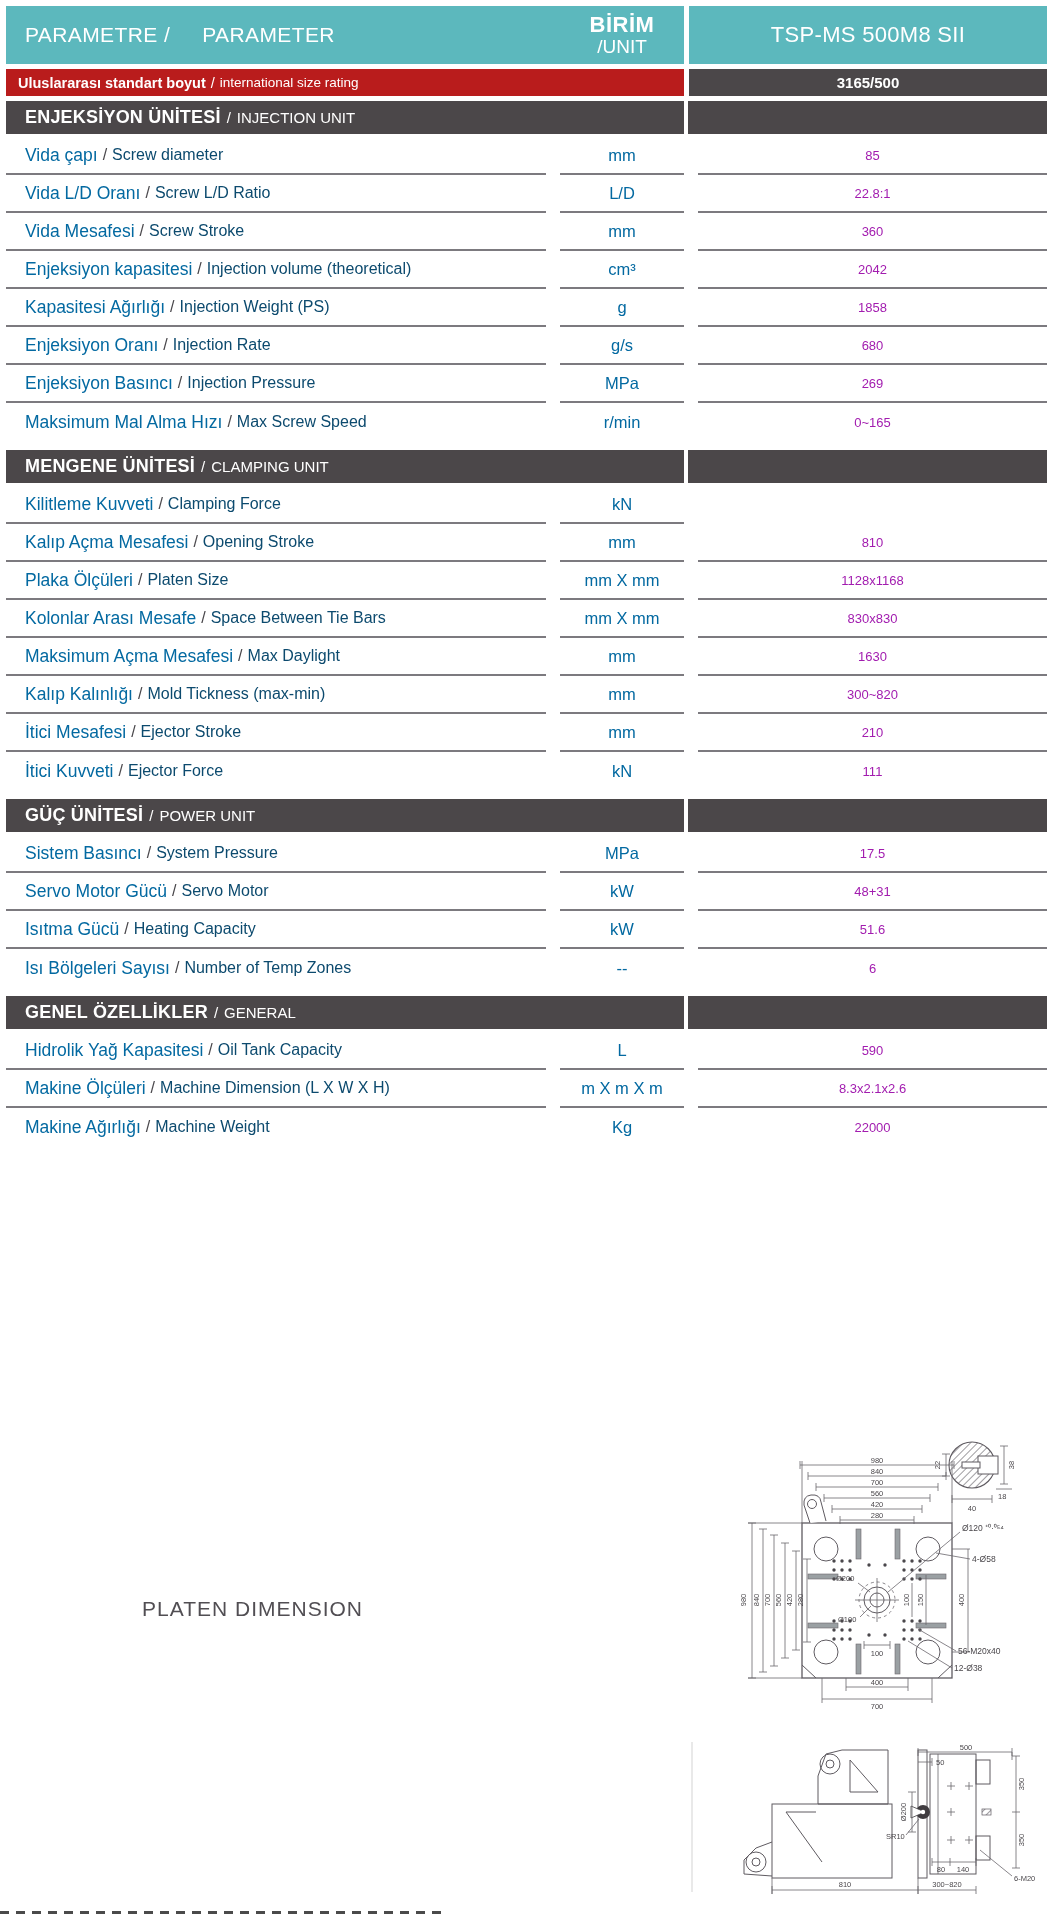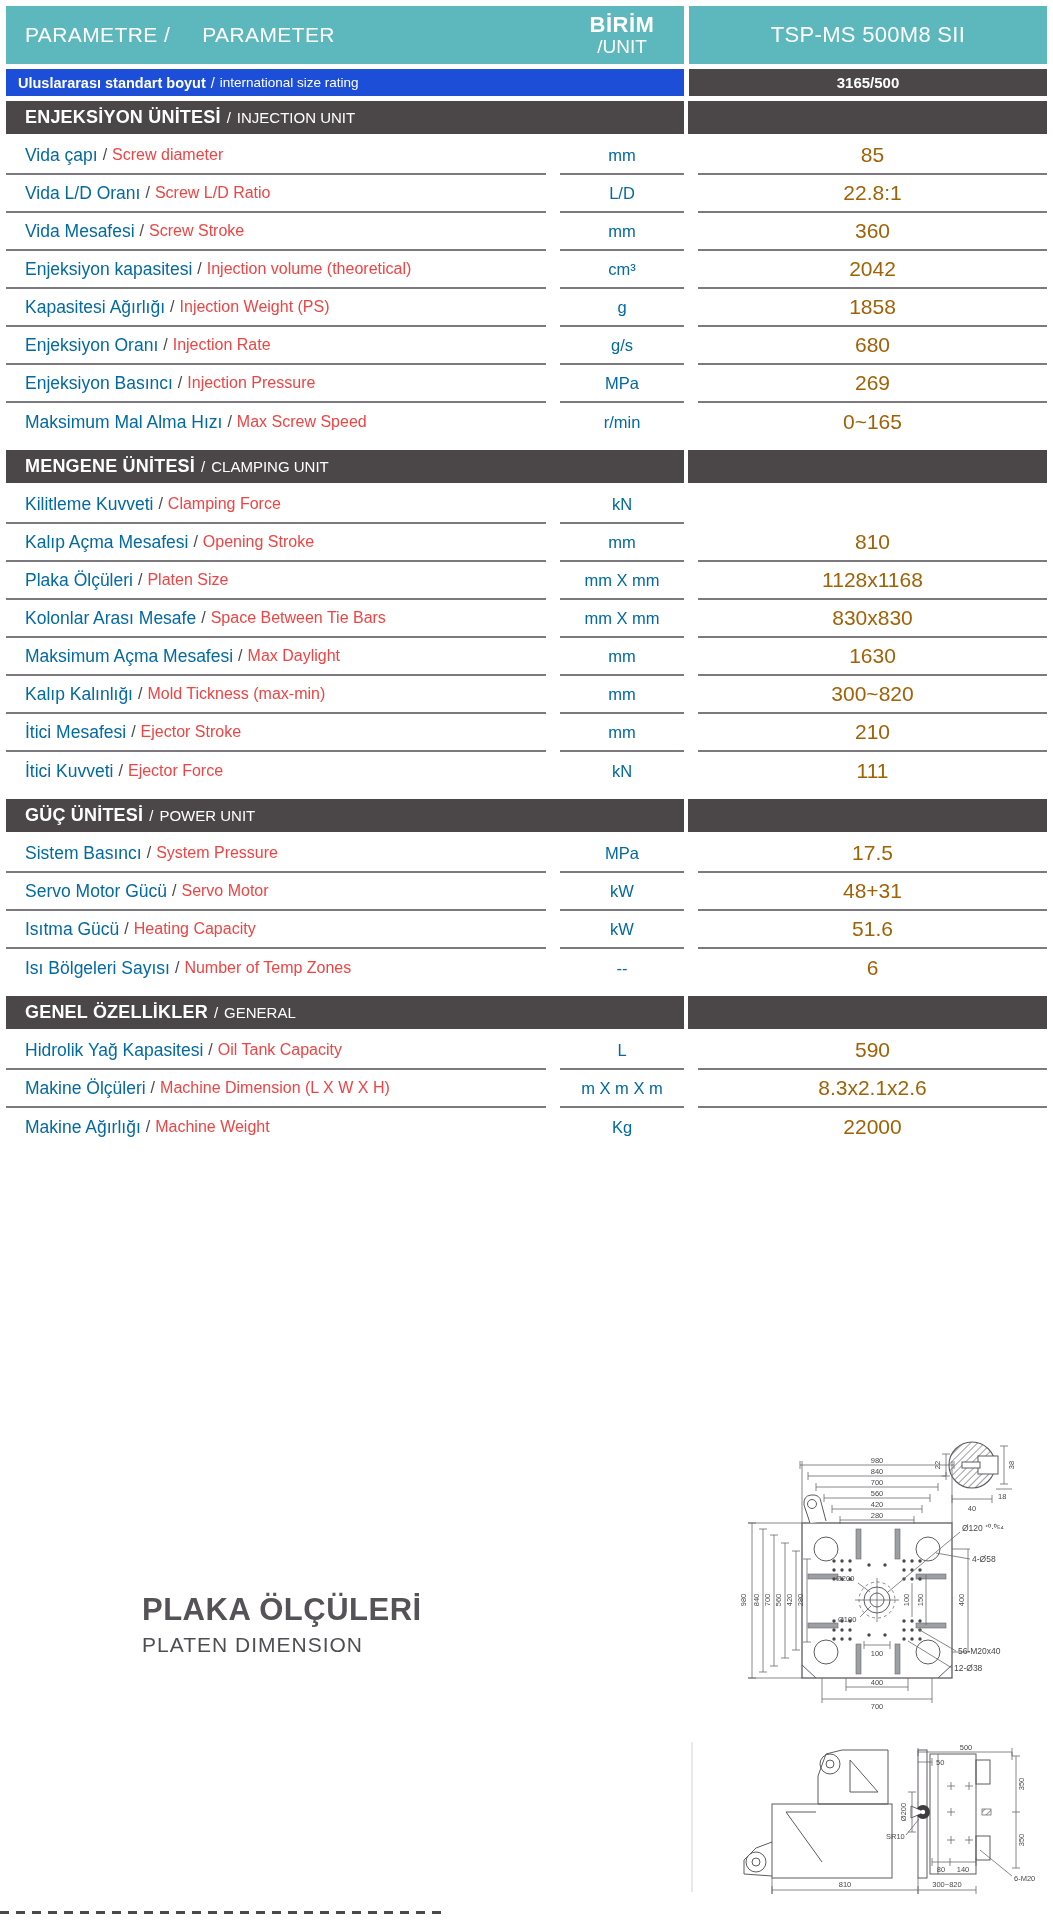--- a/index.html
+++ b/index.html
@@ -15,21 +15,21 @@
   .hdr .right { flex:1; margin-left:5px; background:#5cb8bd; color:#fff;
                 display:flex; align-items:center; justify-content:center;
                 font-size:22px; letter-spacing:.3px; }
   .param-title { font-size:21px; letter-spacing:.4px; display:flex; gap:32px; }
   .unit-head { position:absolute; left:616px; top:50%; transform:translate(-50%,-50%);
                text-align:center; line-height:1.08; }
   .unit-head .b1 { font-size:22px; font-weight:bold; letter-spacing:.5px; display:block;text-align:center; }
   .unit-head .b2 { font-size:19px; display:block; }
 
   .subhdr { display:flex; height:27px; margin-bottom:5px; }
-  .subhdr .left  { width:678px; background:#1d4ed8; color:#fff; display:flex; align-items:center;
+  .subhdr .left  { width:678px; background:#b91c1c; color:#fff; display:flex; align-items:center;
                    padding-left:12px; box-sizing:border-box; font-size:14.5px; }
   .subhdr .right { flex:1; margin-left:5px; background:#4b4749; color:#fff; display:flex;
                    align-items:center; justify-content:center; font-size:15px; font-weight:bold; }
   .subhdr .tr { font-weight:bold; }
   .subhdr .sep { margin:0 5px; }
   .subhdr .en { font-weight:normal; font-size:13.5px; }
 
   .bar { display:flex; height:33px; margin-top:9px; margin-bottom:3px; }
   .bar.first { margin-top:0; }
   .bar .left  { width:678px; background:#4b4749; color:#fff; display:flex; align-items:center;
@@ -37,26 +37,26 @@
   .bar .right { flex:1; margin-left:4px; background:#4b4749; }
   .bar .tr  { font-size:18px; font-weight:bold; letter-spacing:.2px; }
   .bar .sep { margin:0 6px; font-size:15px; }
   .bar .en  { font-size:15px; }
 
   .row { display:flex; height:38px; }
   .c-label { width:540px; display:flex; align-items:center; padding-left:19px;
              box-sizing:border-box; border-bottom:2px solid #7c7a7f; }
   .c-label .tr  { font-size:17.5px; color:#0369a1; font-weight:500; white-space:nowrap; }
   .c-label .sep { margin:0 5px; color:#4a484c; font-size:16px; }
-  .c-label .en  { font-size:16px; color:#ef4444; white-space:nowrap; }
+  .c-label .en  { font-size:16px; color:#0c4a6e; white-space:nowrap; }
   .gap { width:14px; }
   .c-unit  { width:124px; display:flex; align-items:center; justify-content:center;
              font-size:16.5px; color:#0369a1; border-bottom:2px solid #7c7a7f; }
   .c-value { flex:1; display:flex; align-items:center; justify-content:center;
-             font-size:21px; color:#a16207; border-bottom:2px solid #7c7a7f; }
+             font-size:13px; color:#a21caf; border-bottom:2px solid #7c7a7f; }
   .row.last .c-label, .row.last .c-unit, .row.last .c-value { border-bottom:none; }
 
   
   .titleblock { position:absolute; left:142px; top:1592px; color:#565358; }
   .titleblock h1 { margin:0; font-size:31px; font-weight:bold; letter-spacing:.5px; }
   .titleblock .sub { margin-top:5px; font-size:21px; letter-spacing:1px; color:#514e53; }
 
   svg.draw { position:absolute; }
   svg.draw text { font-family:"Liberation Sans", sans-serif; fill:#4a474b; }
   .t7 { font-size:7.5px; }
@@ -386,21 +386,20 @@
         </div>
         <div class="gap"></div>
         <div class="c-unit">Kg</div>
         <div class="gap"></div>
         <div class="c-value">22000</div>
       </div>
 
   </div>
 
   <div class="titleblock">
-    <h1>PLAKA ÖLÇÜLERİ</h1>
     <div class="sub">PLATEN DIMENSION</div>
   </div>
 
   <svg class="draw" style="left:620px; top:1425px;" width="433" height="292" viewBox="0 0 433 292">
     <defs>
       <pattern id="hatch" width="5" height="5" patternUnits="userSpaceOnUse" patternTransform="rotate(45)">
         <line x1="0" y1="0" x2="0" y2="5" stroke="#6b676d" stroke-width="1.3"></line>
       </pattern>
     </defs>
 

